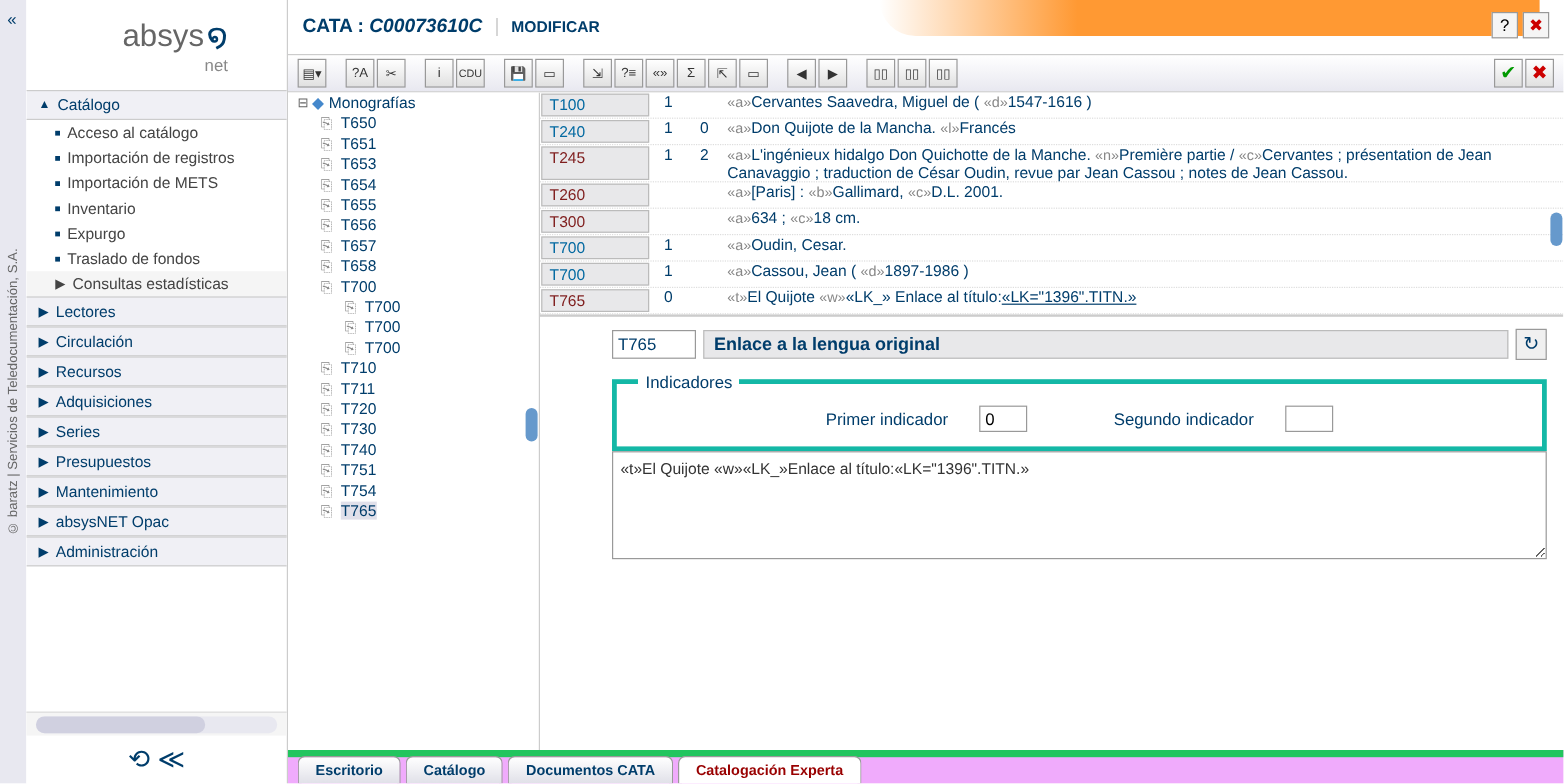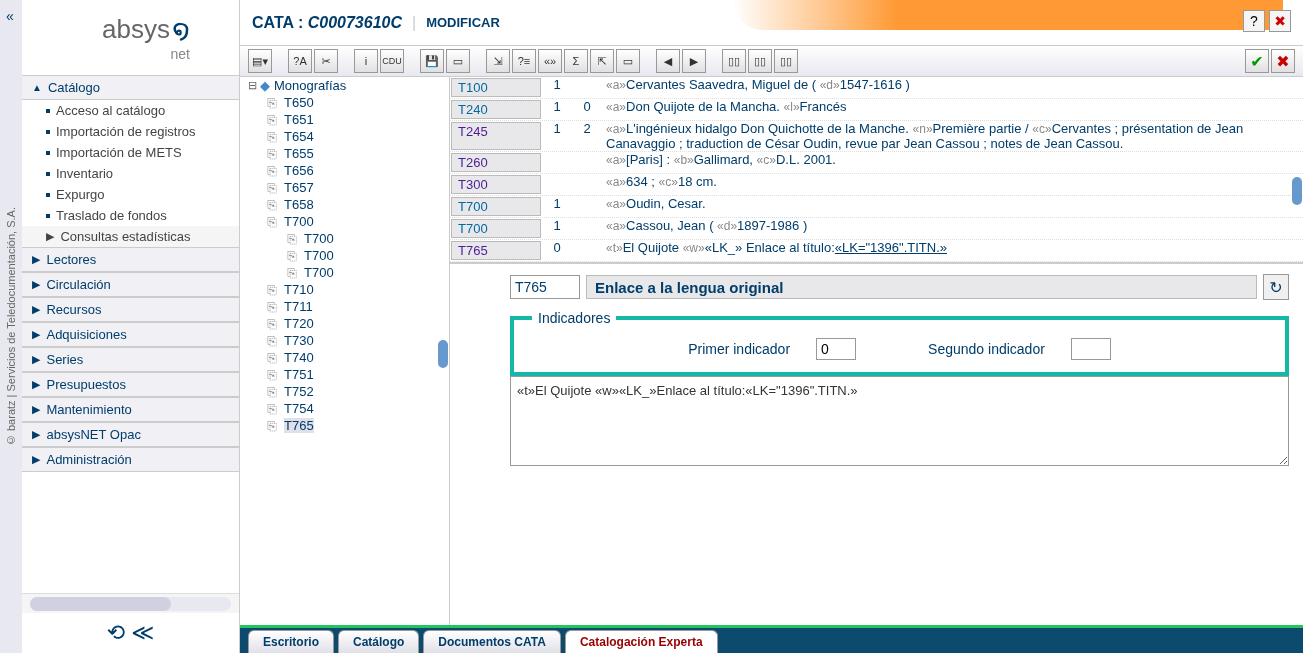--- a/index.html
+++ b/index.html
@@ -49,37 +49,37 @@
 .tree-item.selected { }
 .tree-item.selected .tree-label { background: #e0e0ea; }
 .tree-icon { width: 16px; height: 14px; margin-right: 4px; display: inline-flex; align-items: center; justify-content: center; font-size: 12px; color: #888; }
 .tree-icon.copy::before { content: "⎘"; }
 .tree-expand { width: 12px; font-size: 11px; color: #666; }
 .tree-book { color: #4488cc; }
 .tree-scroll-handle { position: absolute; right: 1px; top: 48%; width: 10px; height: 28px; background: #6699cc; border-radius: 5px; }
 .right-panel { flex: 1; display: flex; flex-direction: column; overflow: hidden; position: relative; }
 .field-list { overflow-y: auto; background: #fff; }
 .field-row { display: flex; border-bottom: 1px dotted #ddd; padding: 0; min-height: 20px; }
-.field-tag { width: 90px; background: #e8e8ea; border: 1px solid #bbb; padding: 1px 6px; font-size: 13px; color: #4c1d95; font-weight: normal; margin: 1px; }
+.field-tag { width: 90px; background: #e8e8ea; border: 1px solid #bbb; padding: 1px 6px; font-size: 13px; color: #7f1d1d; font-weight: normal; margin: 1px; }
 .field-tag.red { color: #0369a1; }
 .field-ind { width: 30px; text-align: center; color: #003d6b; }
 .field-content { flex: 1; color: #003d6b; font-size: 13px; padding-left: 4px; }
 .subf { color: #888; font-size: 12px; }
 .field-scroll-handle { position: absolute; right: 1px; top: 100px; width: 10px; height: 28px; background: #6699cc; border-radius: 5px; }
 .editor-area { flex: 1; border-top: 2px solid #ccc; padding: 10px 14px 10px 60px; overflow-y: auto; }
 .editor-header { display: flex; align-items: center; gap: 6px; margin-bottom: 10px; }
 .editor-tag-input { width: 70px; height: 24px; border: 1px solid #999; padding: 0 4px; font-size: 14px; color: #003d6b; }
 .editor-label { flex: 1; height: 24px; background: #e8e8ea; border: 1px solid #bbb; padding: 2px 8px; font-size: 15px; font-weight: bold; color: #003d6b; display: flex; align-items: center; }
 .editor-refresh { width: 26px; height: 26px; border: 1px solid #999; background: #f0f0f0; display: flex; align-items: center; justify-content: center; cursor: pointer; color: #003d6b; font-size: 16px; }
 .fieldset { border: 4px solid #14b8a6; padding: 12px 18px; margin-bottom: 0; }
 .fieldset-legend { padding: 0 6px; font-size: 14px; color: #003d6b; }
 .indicator-row { display: flex; align-items: center; justify-content: center; gap: 26px; font-size: 14px; color: #003d6b; }
 .ind-input { width: 40px; height: 22px; border: 1px solid #999; text-align: left; padding: 0 4px; font-size: 14px; }
 .content-textarea { width: 100%; height: 90px; border: 1px solid #999; padding: 6px; font-size: 13px; color: #333; font-family: Arial, sans-serif; }
-.bottom-tabs { height: 28px; background: #0c4a6e; border-top: 3px solid #22c55e; display: flex; align-items: flex-end; padding: 0 8px; gap: 4px; }
+.bottom-tabs { height: 28px; background: #f0abfc; border-top: 6px solid #22c55e; display: flex; align-items: flex-end; padding: 0 8px; gap: 4px; }
 .tab { padding: 4px 14px; background: linear-gradient(to bottom, #fff, #e0e0e8); border: 1px solid #999; border-bottom: none; border-radius: 6px 6px 0 0; font-size: 12px; font-weight: bold; color: #003d6b; cursor: pointer; }
 .tab.active { background: #fff; color: #900; }
 </style>
 </head>
 <body>
 
 <div class="left-edge">
   <span class="collapse-btn">«</span>
   <span class="left-edge-text">© baratz | Servicios de Teledocumentación, S.A.</span>
 </div>
@@ -235,20 +235,24 @@
             <div class="tree-item">
               <span class="tree-icon copy"></span>
               <span class="tree-label">T650</span>
             </div>
             <div class="tree-item">
               <span class="tree-icon copy"></span>
               <span class="tree-label">T651</span>
             </div>
             <div class="tree-item">
               <span class="tree-icon copy"></span>
+              <span class="tree-label">T653</span>
+            </div>
+            <div class="tree-item">
+              <span class="tree-icon copy"></span>
               <span class="tree-label">T654</span>
             </div>
             <div class="tree-item">
               <span class="tree-icon copy"></span>
               <span class="tree-label">T655</span>
             </div>
             <div class="tree-item">
               <span class="tree-icon copy"></span>
               <span class="tree-label">T656</span>
             </div>
@@ -292,24 +296,20 @@
               <span class="tree-icon copy"></span>
               <span class="tree-label">T730</span>
             </div>
             <div class="tree-item">
               <span class="tree-icon copy"></span>
               <span class="tree-label">T740</span>
             </div>
             <div class="tree-item">
               <span class="tree-icon copy"></span>
               <span class="tree-label">T751</span>
-            </div>
-            <div class="tree-item">
-              <span class="tree-icon copy"></span>
-              <span class="tree-label">T752</span>
             </div>
             <div class="tree-item">
               <span class="tree-icon copy"></span>
               <span class="tree-label">T754</span>
             </div>
             <div class="tree-item selected">
               <span class="tree-icon copy"></span>
               <span class="tree-label">T765</span>
             </div>
           </div>

